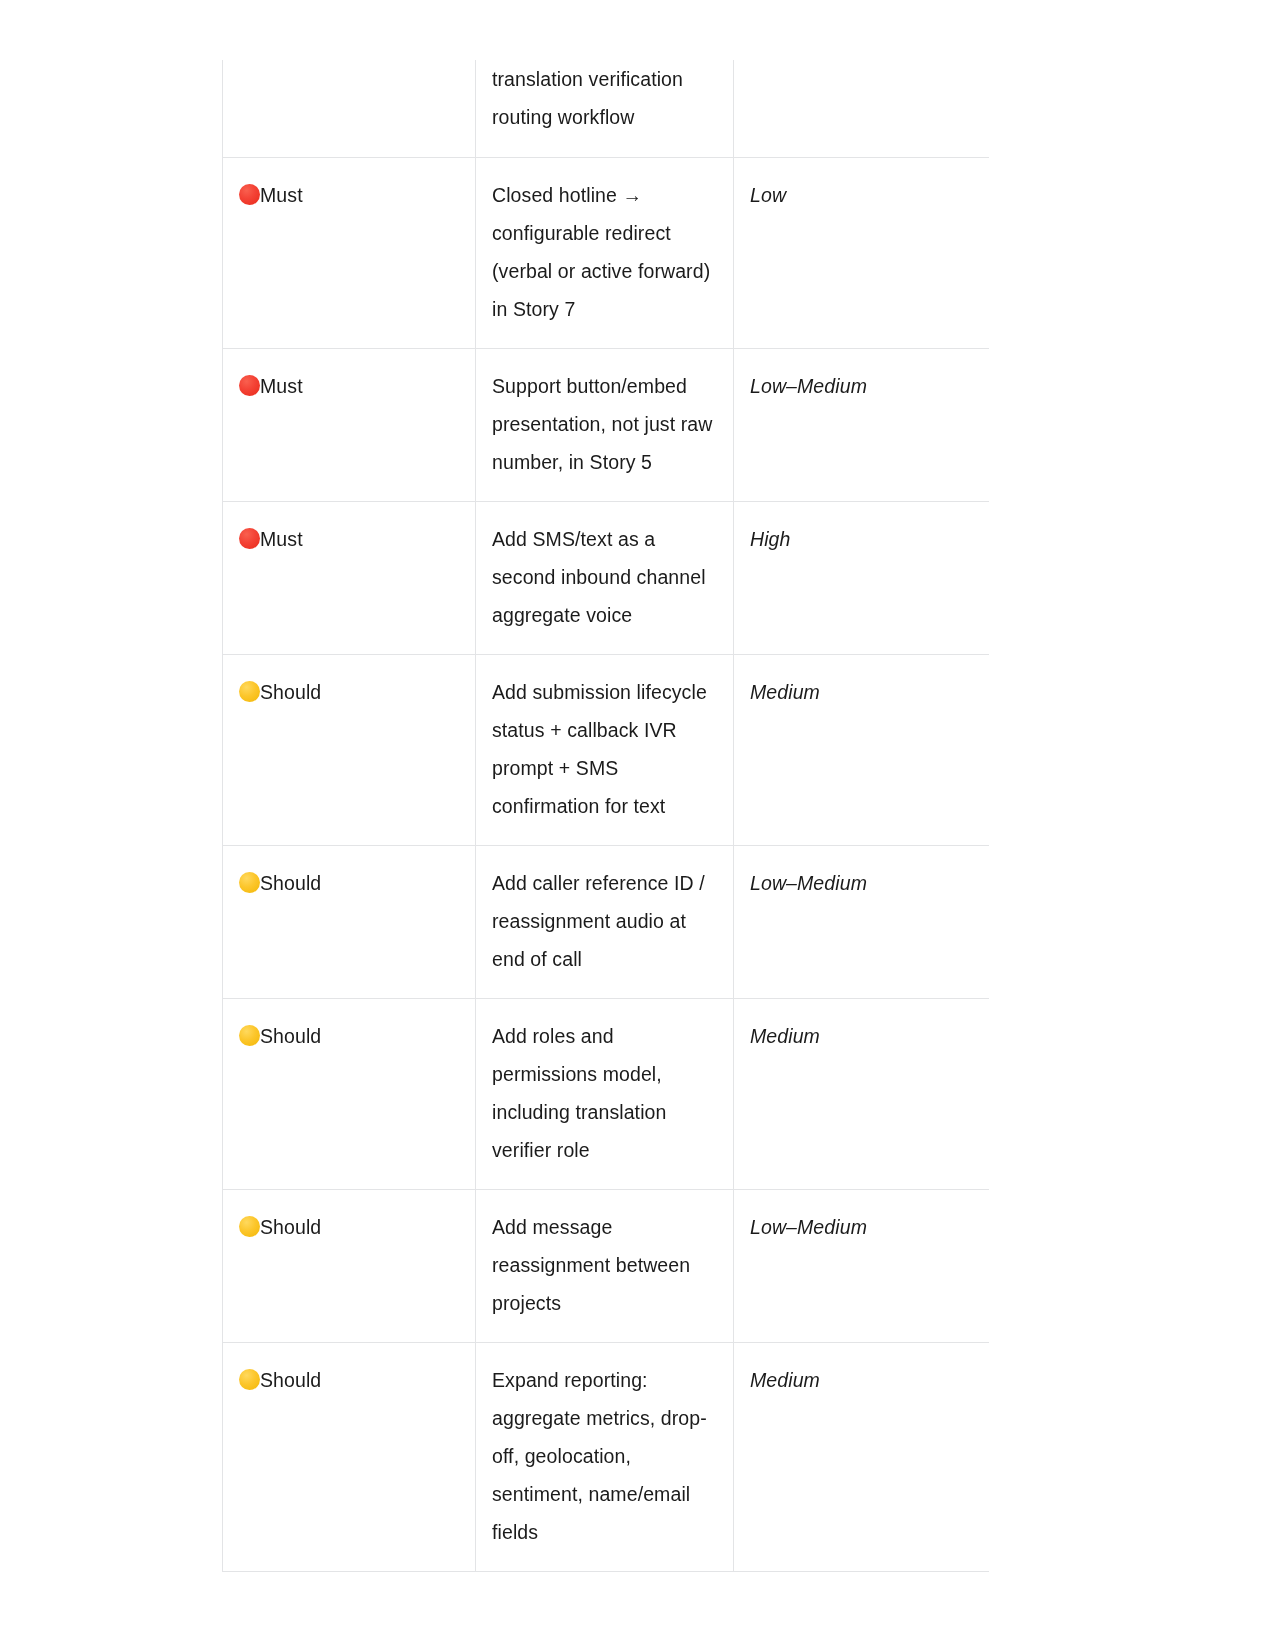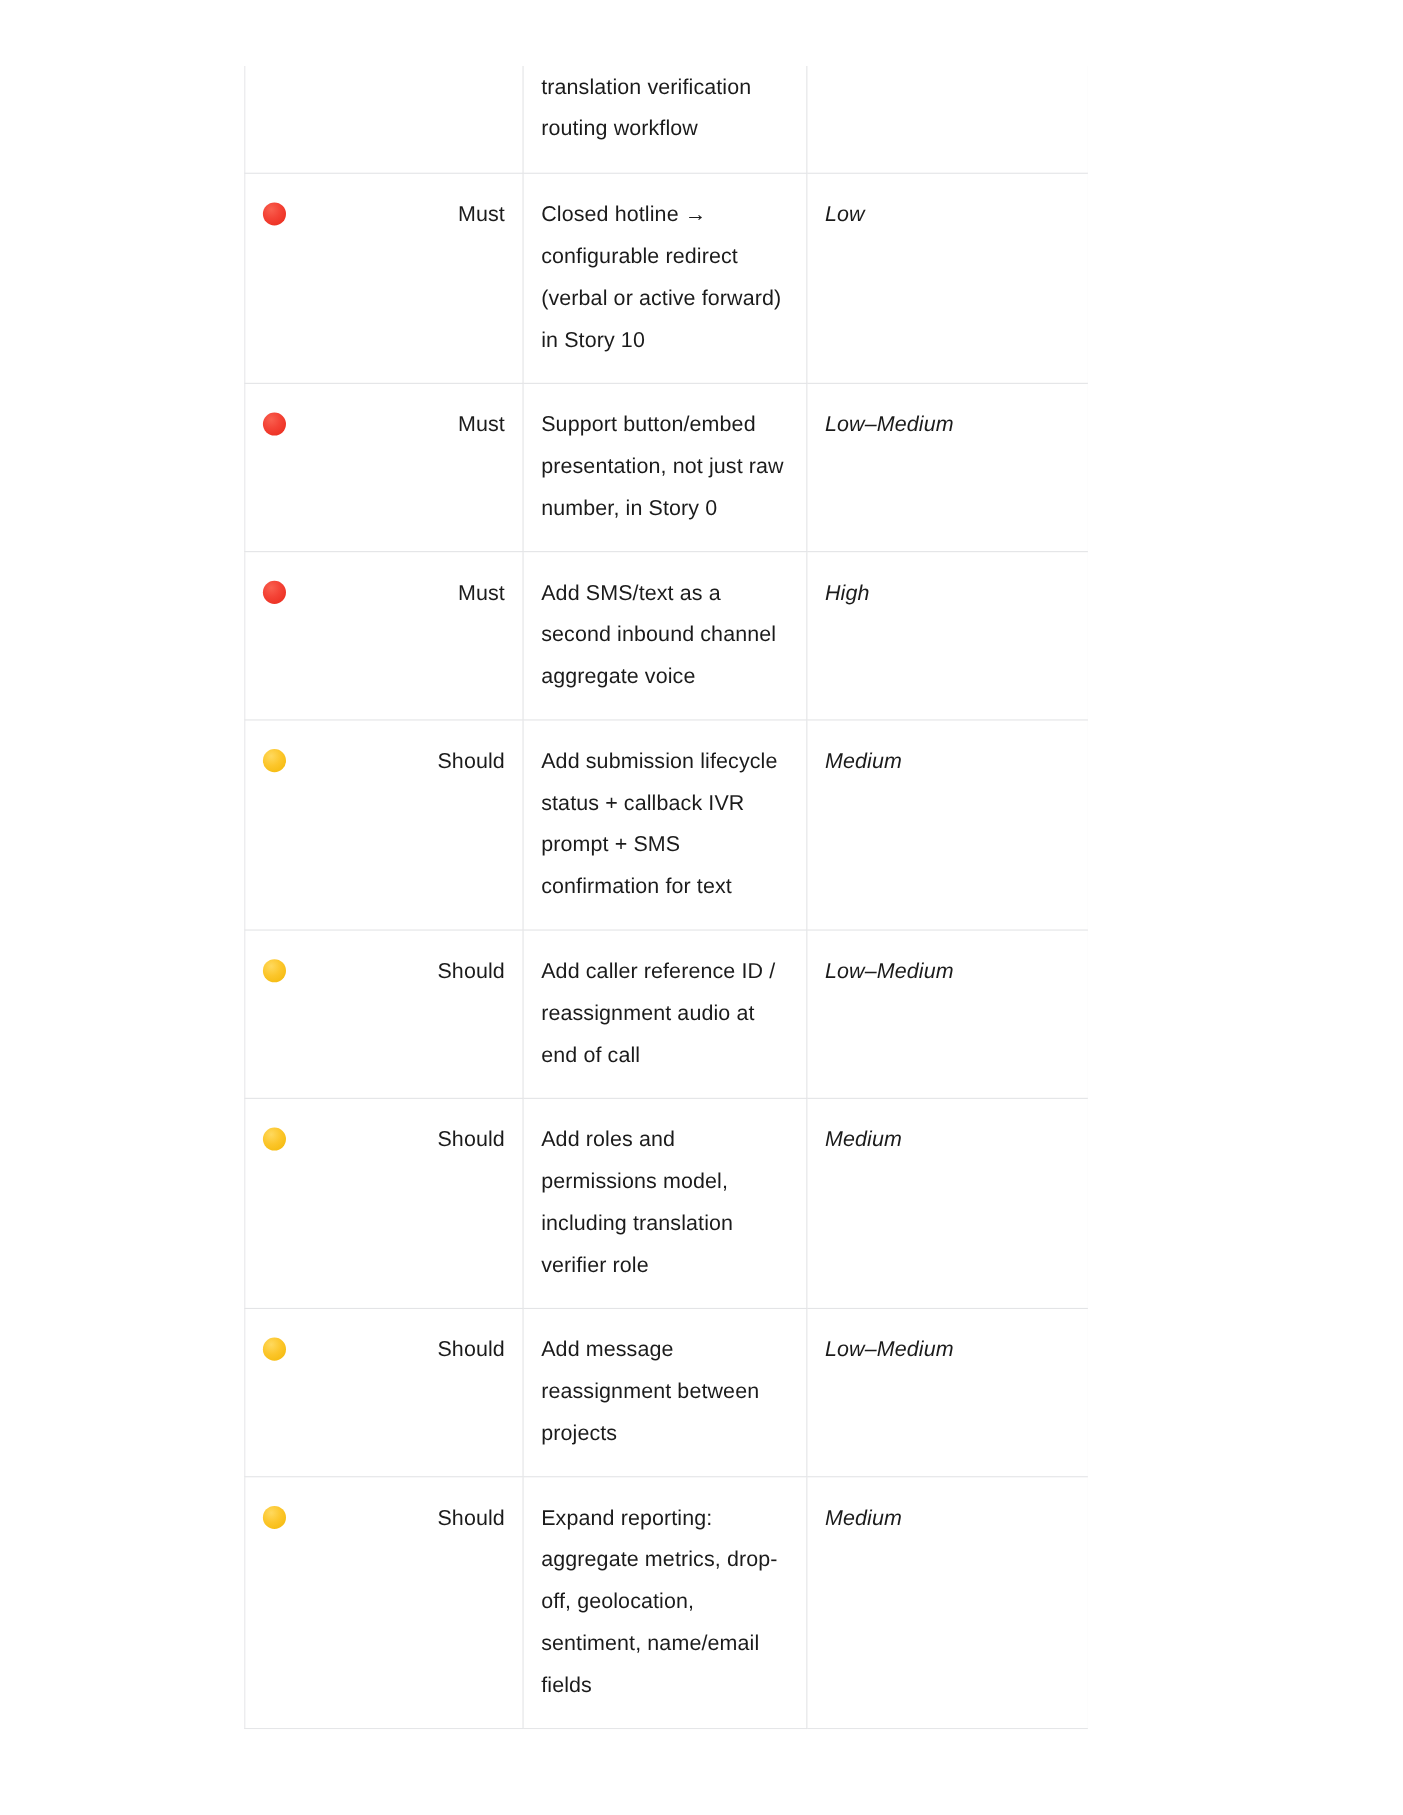--- a/index.html
+++ b/index.html
@@ -60,22 +60,21 @@
   
   tr.row-continued td {
     border-top: none;
     padding-top: 0;
     padding-bottom: 21px;
   }
 
   .cell-priority {
     display: flex;
     align-items: flex-start;
-    gap: 24px;
-    justify-content: space-between;
+    gap: 0;
   }
 
   .dot {
     display: inline-block;
     width: 21px;
     height: 21px;
     border-radius: 50%;
     flex: 0 0 auto;
     position: relative;
     top: 8px;
@@ -118,35 +117,35 @@
             </td>
           </tr>
           <tr>
             <td>
               <div class="cell-priority">
                 <span class="dot dot-must"></span>
                 <span class="label">Must</span>
               </div>
             </td>
             <td>
-              <span class="desc-text">Closed hotline → configurable redirect (verbal or active forward) in Story 10</span>
+              <span class="desc-text">Closed hotline → configurable redirect (verbal or active forward) in Story 7</span>
             </td>
             <td>
               <span class="effort-text">Low</span>
             </td>
           </tr>
           <tr>
             <td>
               <div class="cell-priority">
                 <span class="dot dot-must"></span>
                 <span class="label">Must</span>
               </div>
             </td>
             <td>
-              <span class="desc-text">Support button/embed presentation, not just raw number, in Story 0</span>
+              <span class="desc-text">Support button/embed presentation, not just raw number, in Story 5</span>
             </td>
             <td>
               <span class="effort-text">Low–Medium</span>
             </td>
           </tr>
           <tr>
             <td>
               <div class="cell-priority">
                 <span class="dot dot-must"></span>
                 <span class="label">Must</span>

